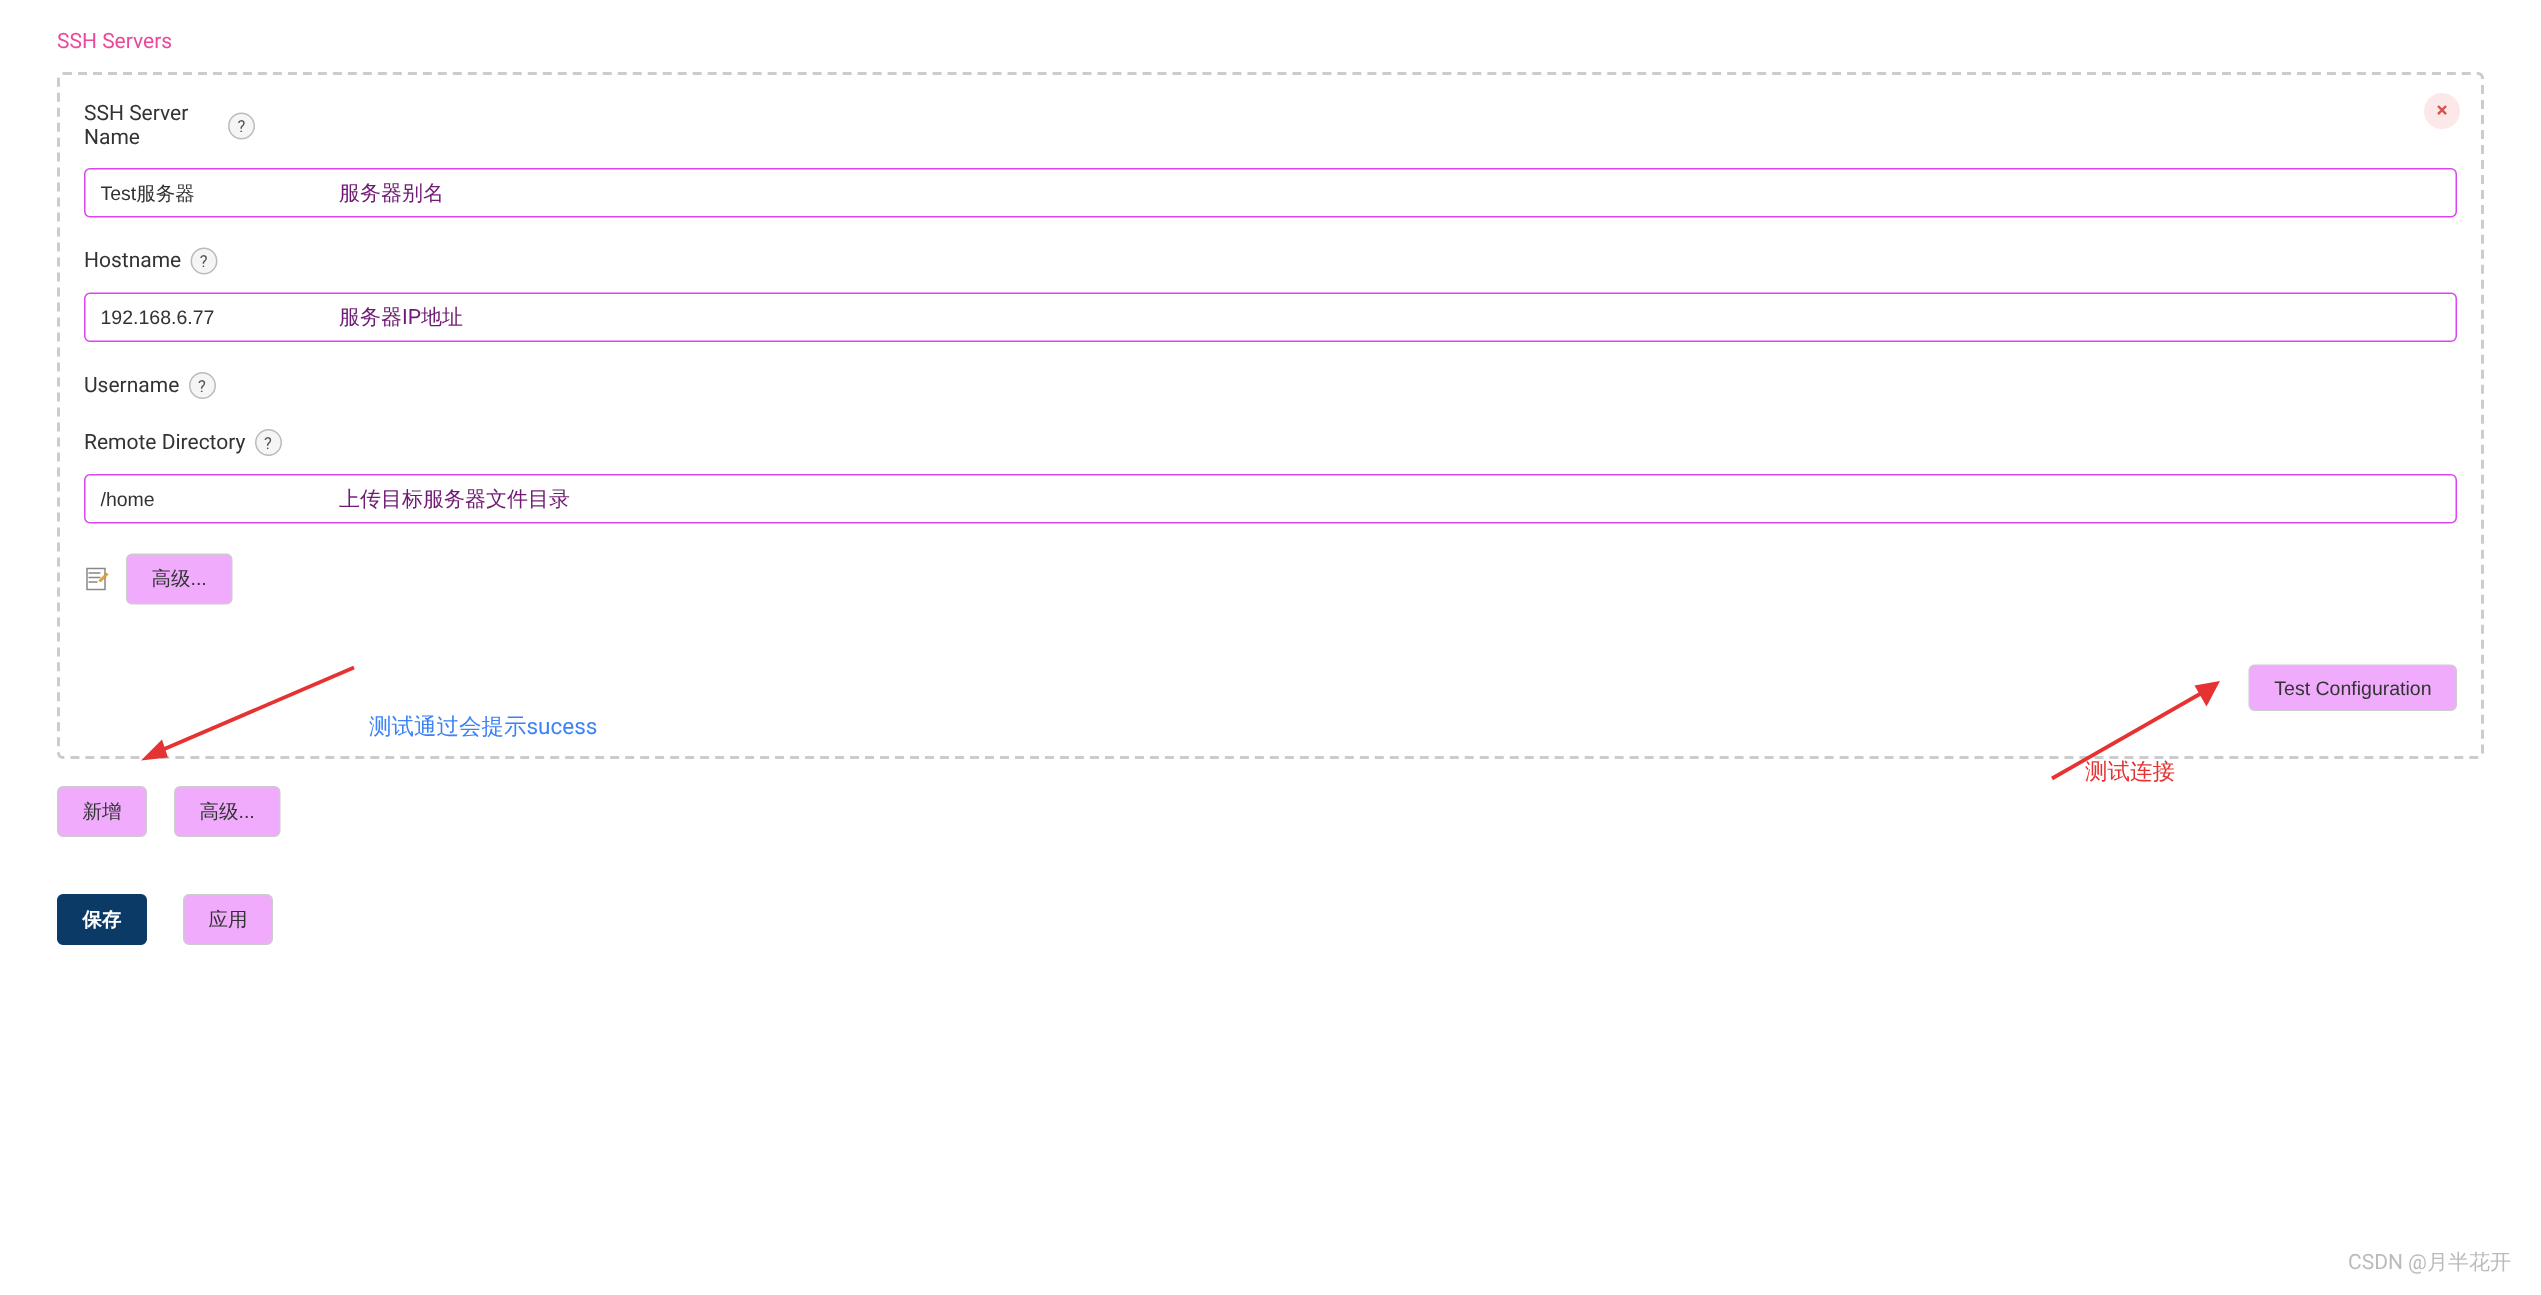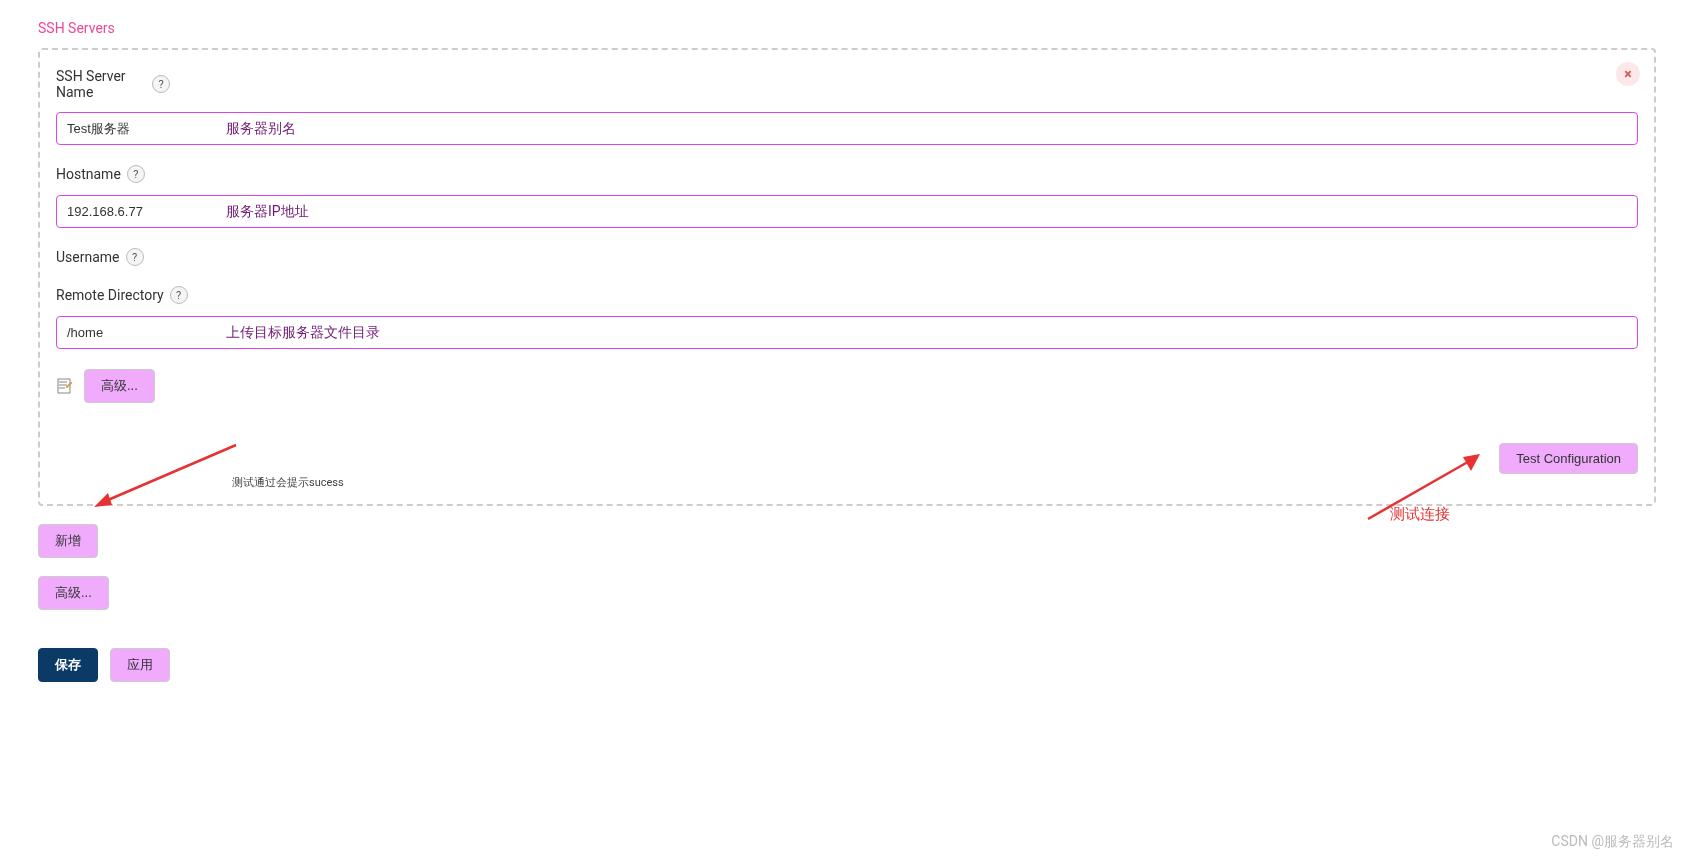--- a/index.html
+++ b/index.html
@@ -117,52 +117,52 @@
       font-weight: bold;
     }
     .test-config-row {
       display: flex;
       justify-content: flex-end;
       margin-top: 40px;
       position: relative;
     }
     .test-annotation-left {
       position: absolute;
-      left: 176px;
+      left: 190px;
       top: 32px;
-      color: #404040;
-      font-size: 11px;
+      color: #3b82f6;
+      font-size: 15px;
     }
     .test-annotation-right {
       position: absolute;
       right: 188px;
       top: 62px;
       color: #e63232;
       font-size: 15px;
     }
     .arrow-left {
       position: absolute;
       left: 30px;
       top: -8px;
     }
     .arrow-right {
       position: absolute;
       right: 150px;
       top: 6px;
     }
     .below-box-buttons {
       display: flex;
-      flex-direction: column;
+      flex-direction: row;
       gap: 18px;
       align-items: flex-start;
       margin-bottom: 38px;
     }
     .bottom-buttons {
       display: flex;
-      gap: 12px;
+      gap: 24px;
     }
     .watermark {
       position: fixed;
       bottom: 12px;
       right: 20px;
       color: #bbb;
       font-size: 14px;
     }
   </style>
 </head>
@@ -244,13 +244,13 @@
 <div class="below-box-buttons">
   <button class="btn">新增</button>
   <button class="btn">高级...</button>
 </div>
 
 <div class="bottom-buttons">
   <button class="btn btn-primary">保存</button>
   <button class="btn">应用</button>
 </div>
 
-<div class="watermark">CSDN @服务器别名</div>
+<div class="watermark">CSDN @月半花开</div>
 
 </body></html>

